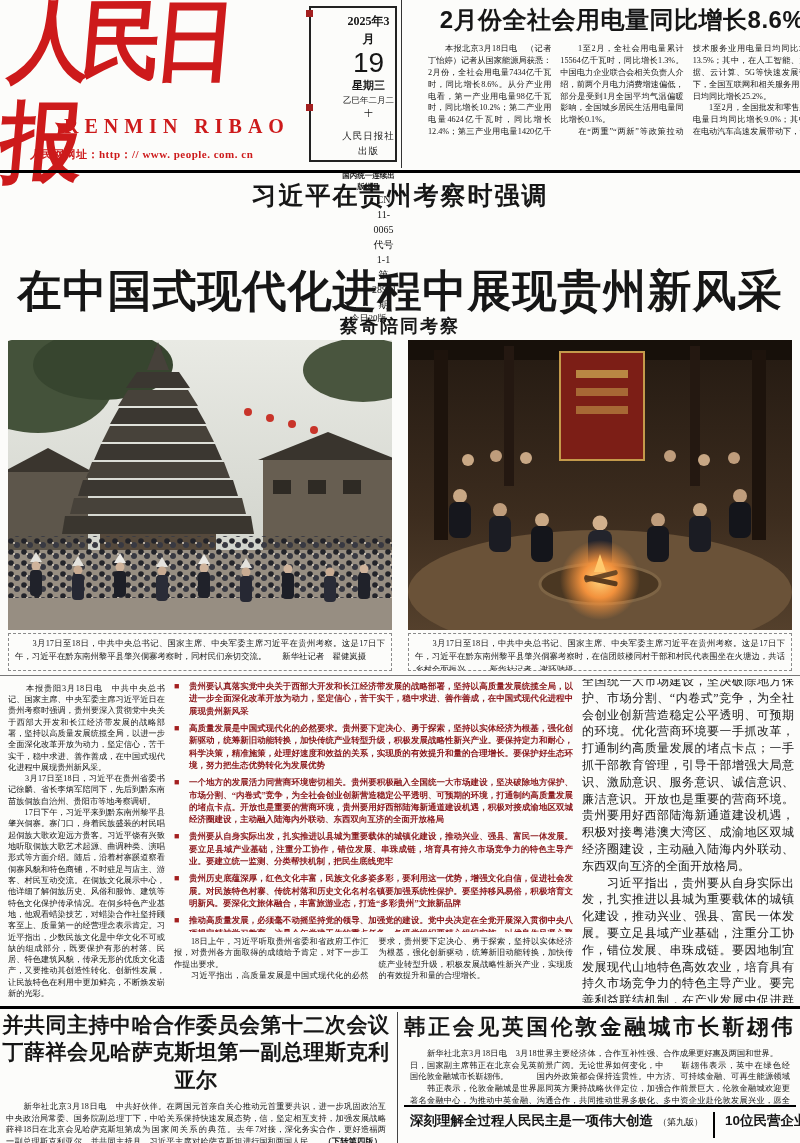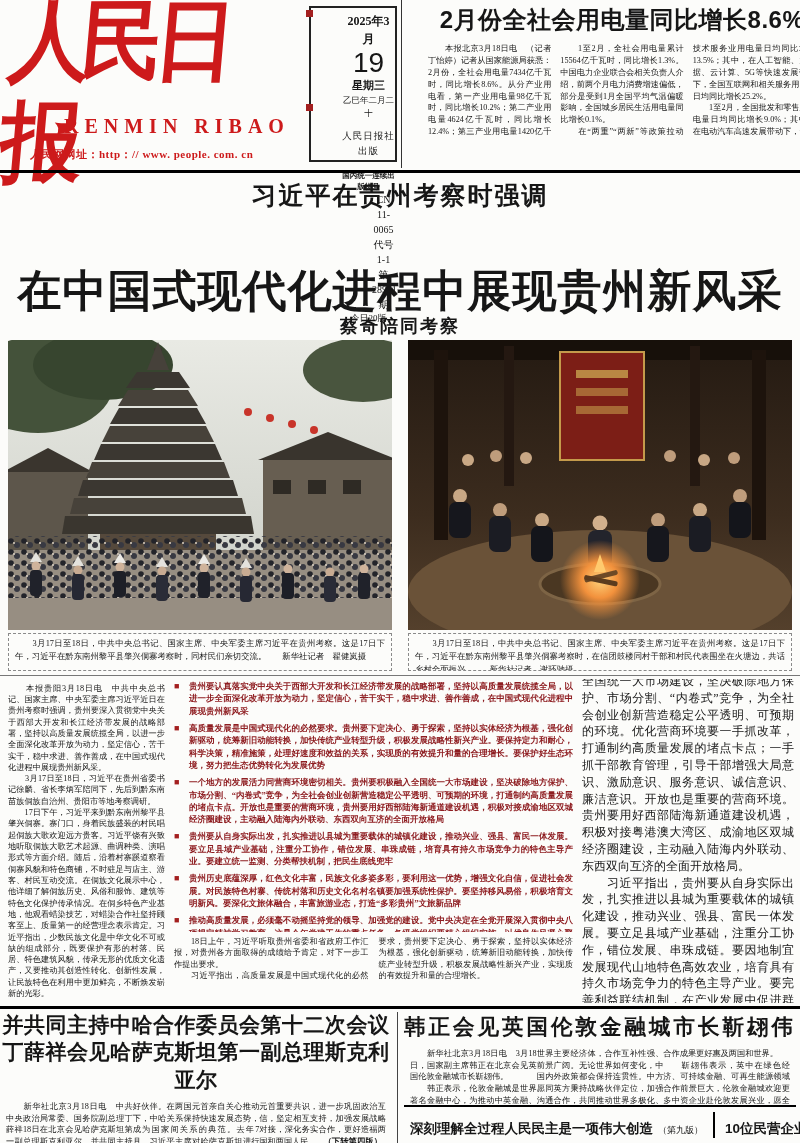--- a/index.html
+++ b/index.html
@@ -66,21 +66,21 @@
   .bot-left .bh{text-align:center;font-weight:900;font-size:21px;line-height:1.3;letter-spacing:.5px;
                 font-family:"Liberation Serif",serif;}
   .bot-cols{display:flex;margin-top:7px;height:62px;overflow:hidden;padding:0 6px;}
   .bot-cols>div{flex:1;font-size:8.2px;line-height:1.42;}
   .turn{position:absolute;right:10px;top:124px;font-size:8.4px;font-weight:bold;background:#fcfcfa;}
   .vrule-bot{left:397px;top:1012px;width:1px;height:131px;background:#444;}
   .bot-right{left:404px;top:1012px;width:392px;}
   .bot-right .bh{text-align:center;font-weight:900;font-size:21.5px;letter-spacing:3px;white-space:nowrap;
                  font-family:"Liberation Serif",serif;}
   .teaser-rule{left:404px;top:1105px;width:392px;height:2px;background:#000;}
-  .teasers{left:404px;top:1112px;width:392px;display:flex;align-items:flex-end;}
+  .teasers{left:404px;top:1112px;width:392px;display:flex;align-items:flex-start;}
   .teaser{display:flex;align-items:baseline;gap:5px;padding:0 6px;}
   .teaser .t{font-family:"Liberation Sans",sans-serif;font-weight:900;font-size:13.5px;white-space:nowrap;}
   .teaser .p{font-size:9px;white-space:nowrap;}
   .tsep{width:2px;height:26px;background:#000;margin:0 4px;flex:none;}
 </style>
 </head>
 <body>
 
 <div class="page">
 

